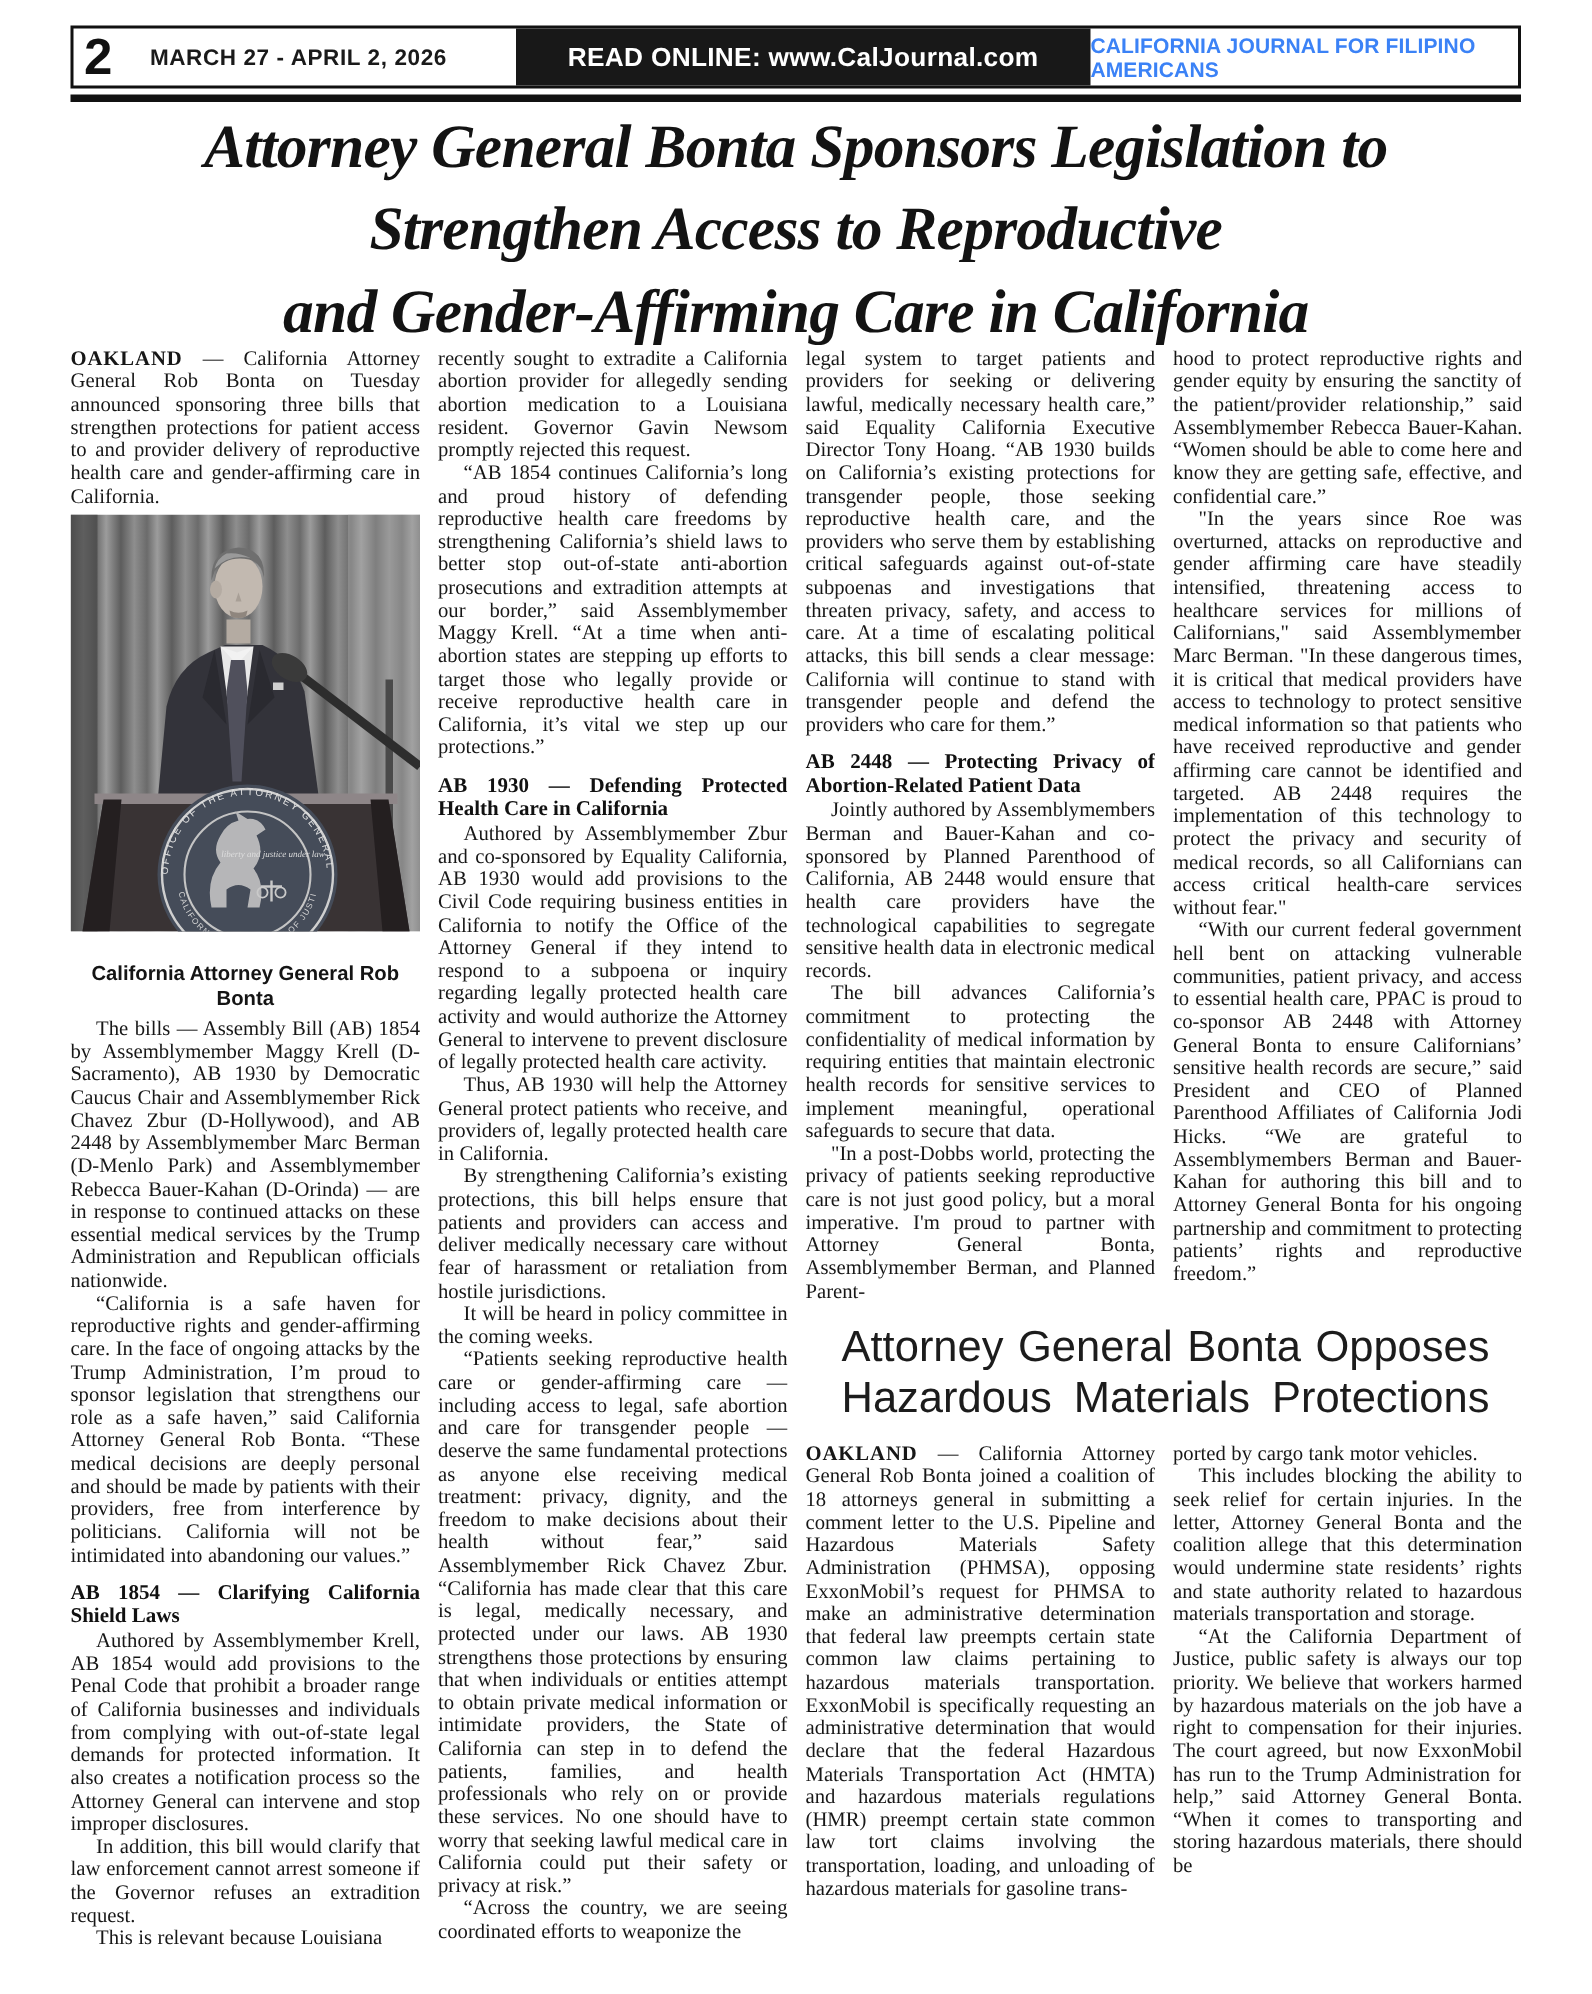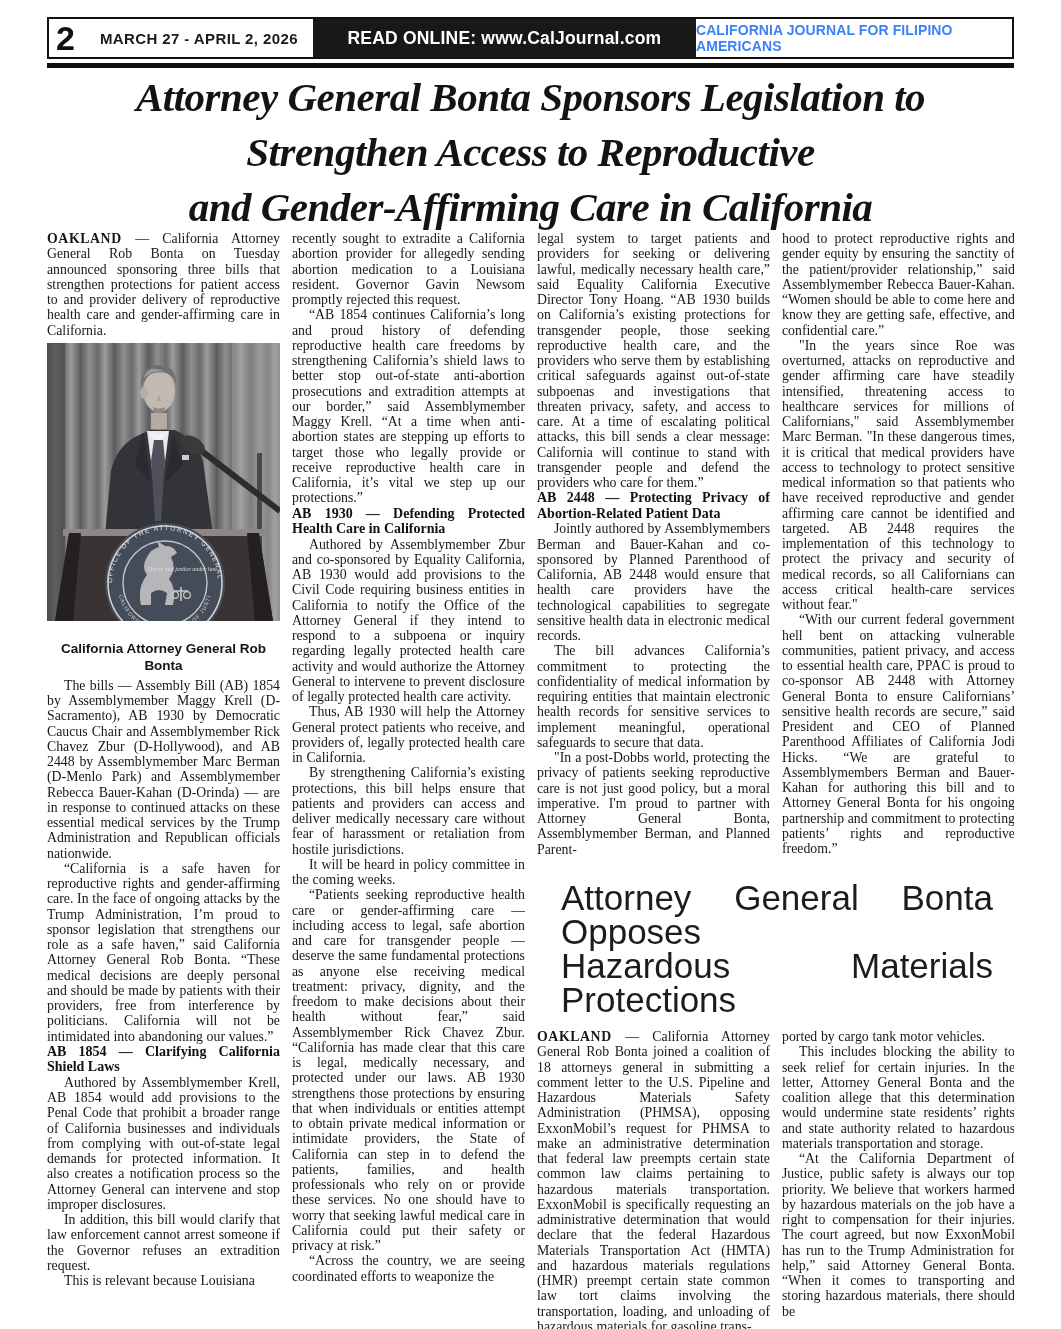--- a/index.html
+++ b/index.html
@@ -6,48 +6,48 @@
   .page{position:relative;width:1061px;height:1329px;background:#fff;overflow:hidden;
         color:#151515;font-family:"Liberation Serif",serif;}
   
   .masthead{position:absolute;left:47px;top:17px;width:967px;}
   .ph-box{display:flex;align-items:stretch;border:2px solid #111;height:38px;background:#fff;}
   .ph-num{font:bold 34px/34px "Liberation Sans",sans-serif;display:flex;align-items:center;
           padding:0 10px 0 7px;color:#111;}
   .ph-date{flex:0 0 228px;display:flex;align-items:center;justify-content:center;
            font:bold 15px "Liberation Sans",sans-serif;letter-spacing:.4px;color:#1a1a1a;}
   .ph-online{flex:0 0 383px;display:flex;align-items:center;justify-content:center;
-             font:bold 17.5px "Liberation Sans",sans-serif;letter-spacing:.2px;}
+             font:bold 17.5px "Liberation Sans",sans-serif;letter-spacing:.2px;margin-left:31px;}
   .ph-pub{flex:1;display:flex;align-items:center;justify-content:center;
           font:bold 14px "Liberation Sans",sans-serif;letter-spacing:.1px;color:#3b82f6;}
   .ph-rule{height:5px;background:#111;margin-top:4px;}
   
   .headline1{position:absolute;left:40px;right:40px;top:70px;margin:0;text-align:center;
              font-family:"Liberation Serif",serif;font-weight:bold;color:#131313;
              font-size:41px;line-height:55px;letter-spacing:-0.5px;font-style:italic;}
   
   .cols{position:absolute;left:47px;top:231px;width:967px;bottom:0;display:flex;gap:12px;overflow:hidden;}
   .col{flex:0 0 233px;width:233px;overflow:hidden;}
   .para{margin:0;font-size:13.8px;line-height:15.25px;text-align:justify;text-indent:17px;
         color:#171717;hyphens:auto;-webkit-hyphens:auto;word-spacing:.2px;}
   .no-indent{text-indent:0;}
   .lead-word{font-weight:bold;letter-spacing:.6px;}
-  .subhead{margin:0 0 0 0;font-size:14px;line-height:15.5px;font-weight:bold;
+  .subhead{margin:11px 0 0 0;font-size:14px;line-height:15.5px;font-weight:bold;
            text-align:justify;color:#111;}
   
   .photo{margin:5px 0 4px 0;width:233px;}
   .photo svg{display:block;}
   .caption{font:bold 13.5px/17px "Liberation Sans",sans-serif;text-align:center;
            color:#141414;margin-top:19px;}
   
   .right-wrap{flex:0 0 478px;width:478px;display:flex;flex-direction:column;}
   .top-row{display:flex;gap:12px;height:638px;overflow:hidden;}
   .top-row .col{flex:0 0 233px;}
   .headline2{margin:12px 22px 12px 24px;font-family:"Liberation Sans",sans-serif;
-             font-weight:400;color:#1c1c1c;font-size:35px;line-height:34px;}
+             font-weight:400;color:#1c1c1c;font-size:29px;line-height:34px;}
   .headline2 .h2line{display:block;text-align:justify;text-align-last:justify;}
   .bottom-row{display:flex;gap:12px;flex:1;overflow:hidden;}
   .bottom-row .col{flex:0 0 233px;}
 </style>
 </head>
 <body>
 
 <div class="page">
 
   <header class="masthead">

